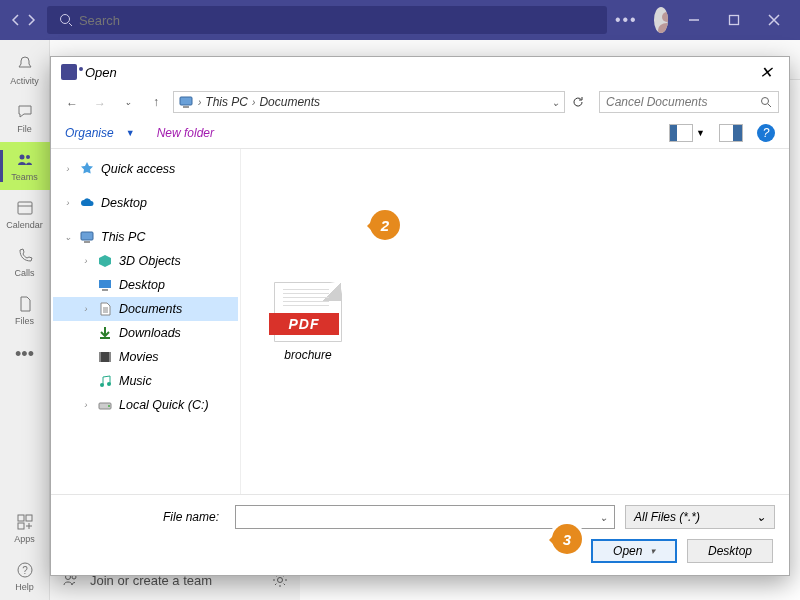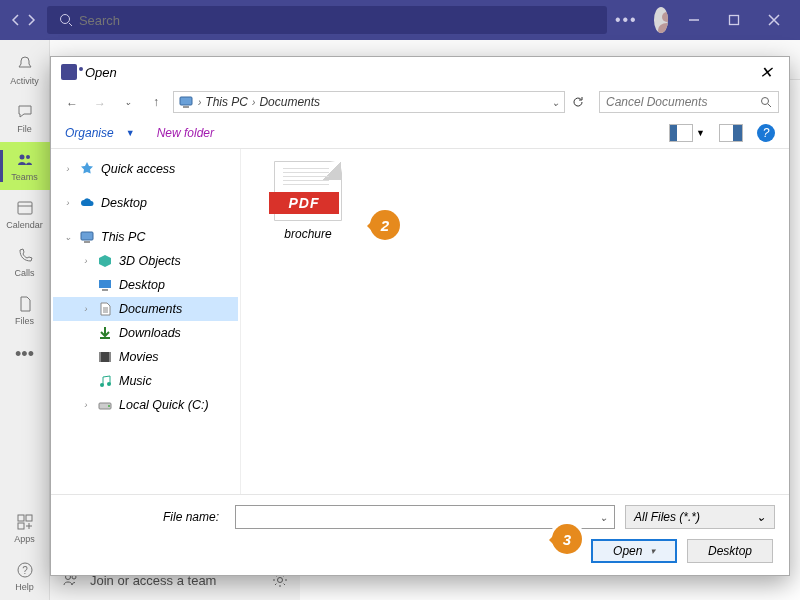--- a/index.html
+++ b/index.html
@@ -56,21 +56,21 @@
 .dialog .d-toolbar .viewbtn { width:24px; height:18px; border:1px solid #bbb; display:inline-block;}
 .dialog .d-toolbar .help { width:18px; height:18px; border-radius:50%; background:#1a78d6; color:#fff; font-size:12px; display:flex; align-items:center; justify-content:center;}
 .dialog .d-body { flex:1; display:flex; overflow:hidden;}
 .dialog .tree { width:190px; border-right:1px solid #eee; padding:8px 2px; font-size:12.5px; overflow:hidden;}
 .dialog .tree .node { display:flex; align-items:center; height:24px; padding-left:10px; gap:6px; cursor:pointer;}
 .dialog .tree .node .exp { width:10px; color:#888; font-size:9px; display:inline-block; text-align:center;}
 .dialog .tree .node.child { padding-left:28px; }
 .dialog .tree .node.selected { background:#cde6ff; }
 .dialog .tree .tspace { height:10px; }
 .dialog .tree .ticon { width:16px; height:16px; display:inline-block; }
-.dialog .files { flex:1; padding:12px; display:flex; align-items:flex-start;}
+.dialog .files { flex:1; padding:12px; display:flex; align-items:center;}
 .dialog .file-item { width:110px; display:flex; flex-direction:column; align-items:center; gap:6px; font-size:12px; cursor:pointer;}
 .dialog .pdf { width:68px; height:60px; background:#fff; border:1px solid #d0d0d0; border-top-right-radius:12px; position:relative; display:flex; align-items:center;}
 .dialog .pdf::before { content:""; position:absolute; top:0; right:0; width:18px; height:18px; background:linear-gradient(135deg,#fff 48%,#d0d0d0 50%);}
 .dialog .pdf .band { position:absolute; left:-6px; top:30px; height:22px; width:70px; background:#d9322a; color:#fff; font-weight:700; font-size:14px; display:flex; align-items:center; justify-content:center; letter-spacing:1px;}
 .dialog .pdf .lines { position:absolute; top:6px; left:8px; right:12px; height:18px; background:repeating-linear-gradient(#ddd,#ddd 1px,transparent 1px,transparent 4px);}
 .dialog .d-footer { border-top:1px solid #e5e5e5; padding:10px 14px 12px; display:flex; flex-direction:column; gap:10px; font-size:12px;}
 .dialog .fn-row { display:flex; align-items:center; gap:10px;}
 .dialog .fn-row label { width:160px; text-align:right; padding-right:6px;}
 .dialog .fn-row .combo { flex:1; height:24px; border:1px solid #9a9a9a; display:flex; align-items:center; padding:0 6px;}
 .dialog .fn-row .combo .car { margin-left:auto; font-size:10px; color:#555;}
@@ -222,21 +222,21 @@
 </div>
 
 <div class="join-bar">
   <span>
       <svg width="18" height="18" viewBox="0 0 18 18">
         <circle cx="6" cy="6" r="2.5" fill="none" stroke="#666"></circle>
         <circle cx="12" cy="6" r="2" fill="none" stroke="#666"></circle>
         <path d="M2 14c0-2 2-3 4-3s4 1 4 3M10 14c0-1.5 1.5-2.5 3-2.5" fill="none" stroke="#666"></path>
       </svg>
     </span>
-  <span>Join or access a team</span>
+  <span>Join or create a team</span>
   <span class="gear">
       <svg width="16" height="16" viewBox="0 0 16 16">
         <circle cx="8" cy="8" r="2.5" fill="none" stroke="currentColor"></circle>
         <path d="M8 1v2M8 13v2M1 8h2M13 8h2M3 3l1.4 1.4M11.6 11.6 13 13M13 3l-1.4 1.4M4.4 11.6 3 13" stroke="currentColor"></path>
       </svg>
     </span>
 </div>
 
 <div class="dialog-mask">
   <div class="dialog">

